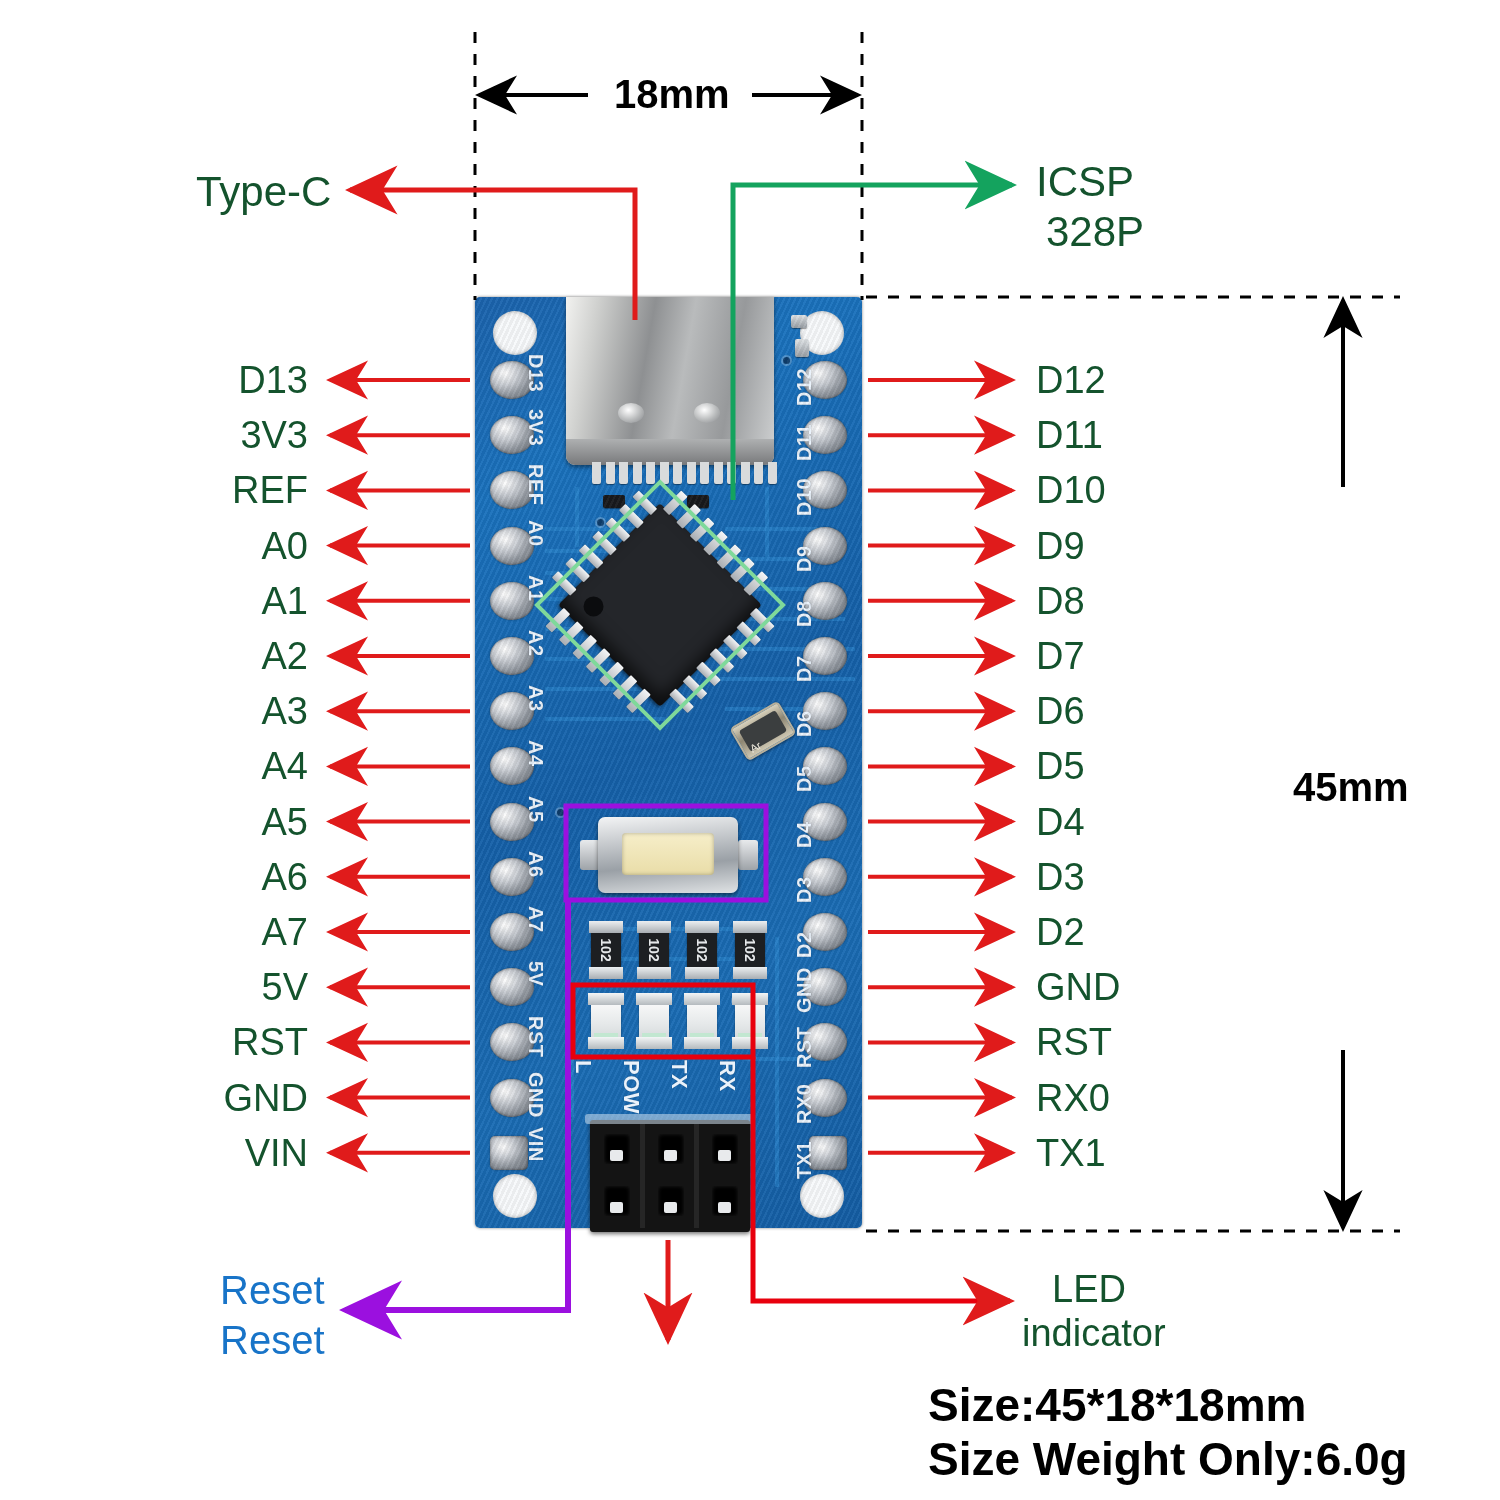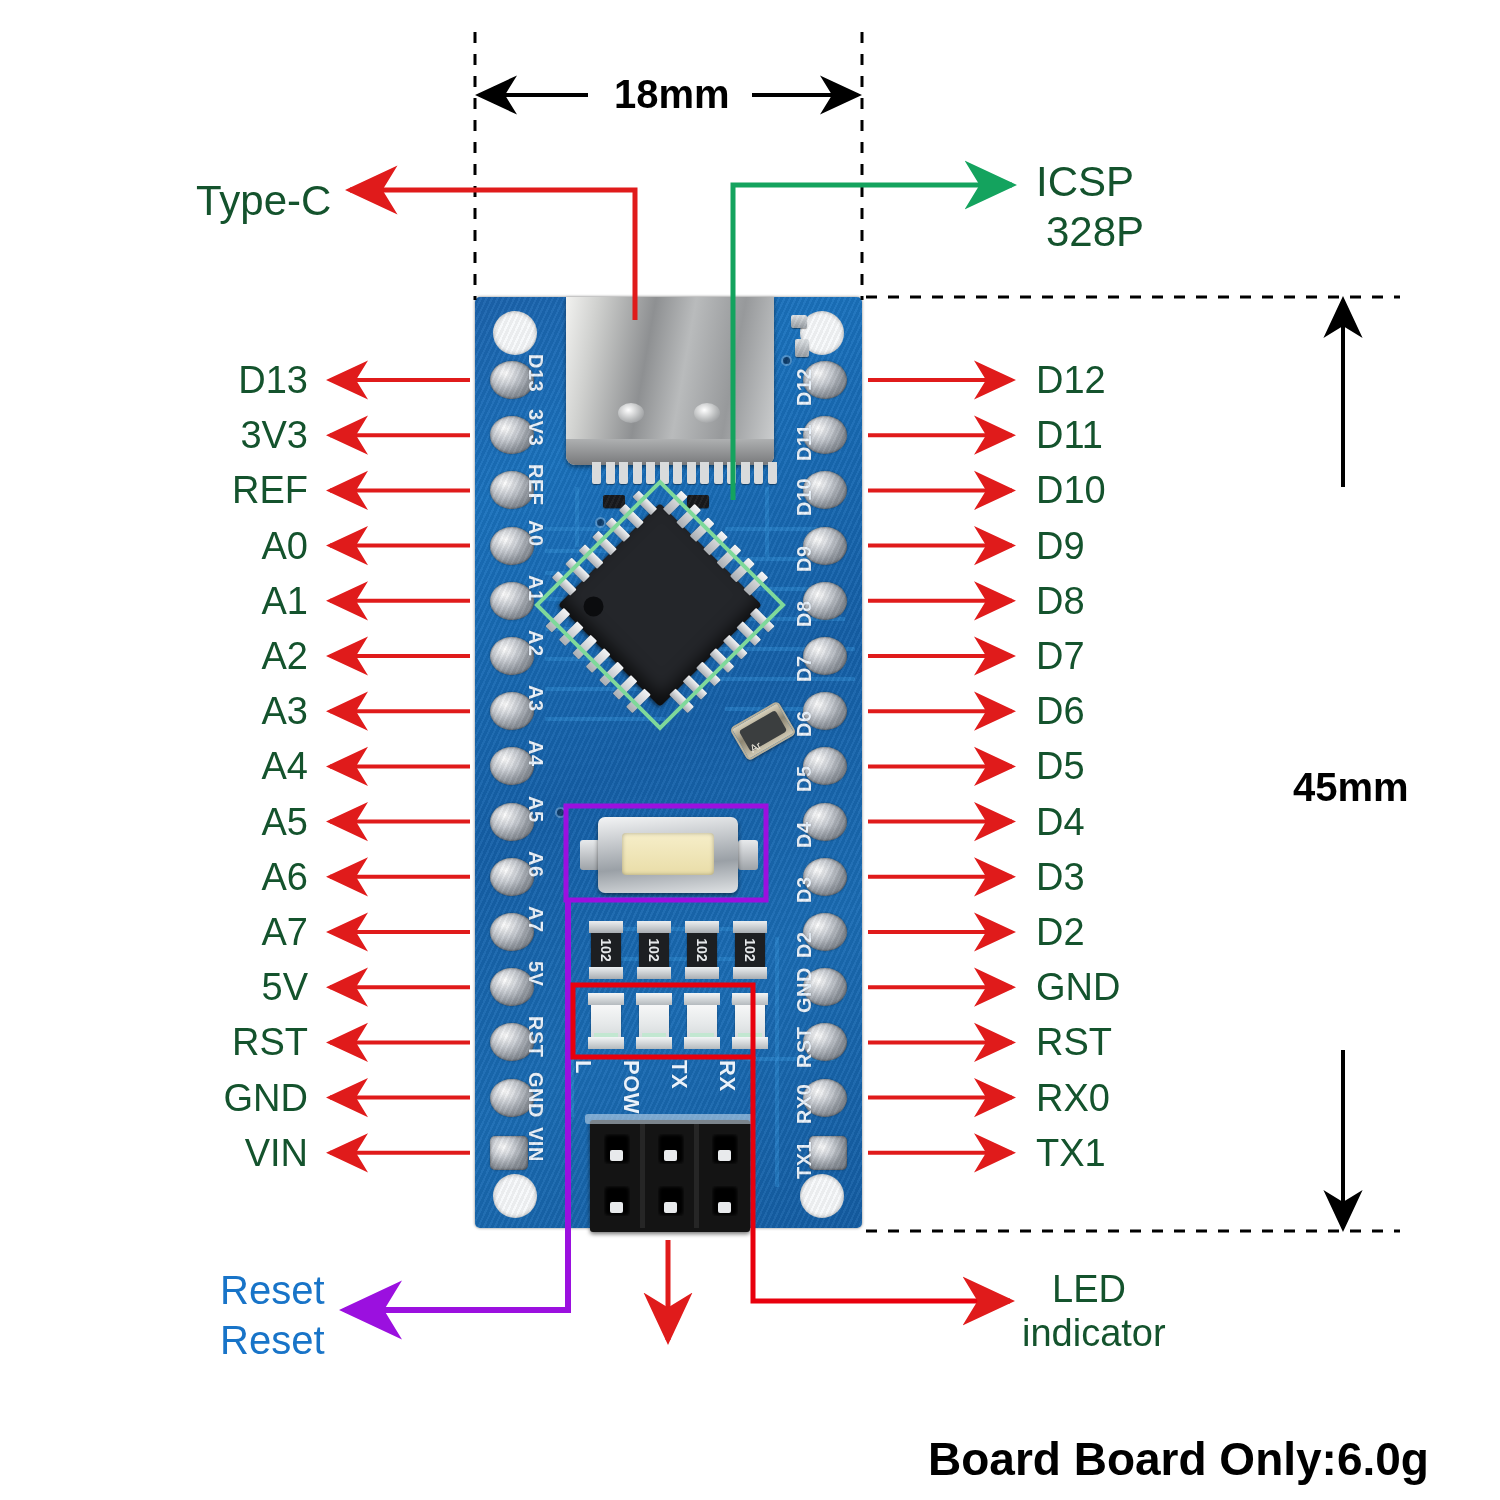--- a/index.html
+++ b/index.html
@@ -419,32 +419,33 @@
         <line x1="868" y1="987.2" x2="1012" y2="987.2" marker-end="url(#ar-red)"></line>
         <line x1="868" y1="1042.4" x2="1012" y2="1042.4" marker-end="url(#ar-red)"></line>
         <line x1="868" y1="1097.6" x2="1012" y2="1097.6" marker-end="url(#ar-red)"></line>
         <line x1="868" y1="1152.8000000000002" x2="1012" y2="1152.8000000000002" marker-end="url(#ar-red)"></line>
       </g>
   </svg>
 
   <div class="dim-txt" style="left:614px;top:72px;">18mm</div>
   <div class="dim-txt" style="left:1293px;top:765px;">45mm</div>
 
-  <div class="grn-txt" style="left:196px;top:168px;font-size:42px;margin-top:9px;">Type-C</div>
+  <div class="grn-txt" style="left:196px;top:168px;font-size:42px;">Type-C</div>
   <div class="grn-txt" style="left:1036px;top:158px;font-size:42px;">ICSP</div>
   <div class="grn-txt" style="left:1046px;top:208px;font-size:42px;">328P</div>
 
   <div class="blue-txt" style="left:220px;top:1268px;">Reset</div>
   <div class="blue-txt" style="left:220px;top:1318px;">Reset</div>
 
 
   <div class="grn-txt" style="left:1052px;top:1268px;">LED</div>
   <div class="grn-txt" style="left:1022px;top:1312px;">indicator</div>
 
-  <div class="spec" style="left:928px;top:1432px;">Board Board Only:6.0g</div>
+  <div class="spec" style="left:928px;top:1378px;">Size:45*18*18mm</div>
+  <div class="spec" style="left:928px;top:1432px;">Size Weight Only:6.0g</div>
 
   <div id="labels-left">
       <div class="lbl lbl-l" style="left: 308px; top: 380px;">D13</div>
       <div class="lbl lbl-l" style="left: 308px; top: 435.2px;">3V3</div>
       <div class="lbl lbl-l" style="left: 308px; top: 490.4px;">REF</div>
       <div class="lbl lbl-l" style="left: 308px; top: 545.6px;">A0</div>
       <div class="lbl lbl-l" style="left: 308px; top: 600.8px;">A1</div>
       <div class="lbl lbl-l" style="left: 308px; top: 656px;">A2</div>
       <div class="lbl lbl-l" style="left: 308px; top: 711.2px;">A3</div>
       <div class="lbl lbl-l" style="left: 308px; top: 766.4px;">A4</div>

